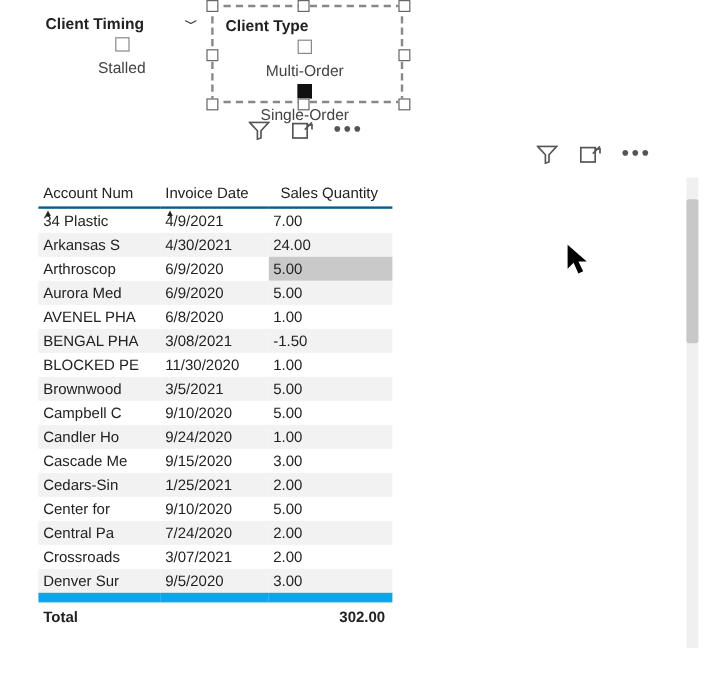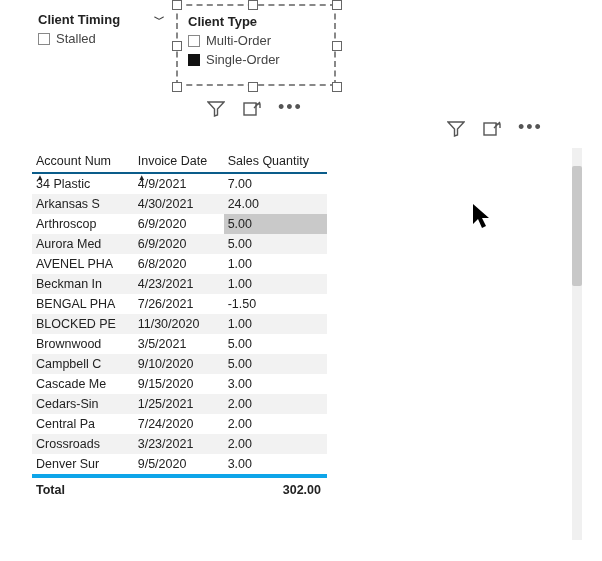--- a/index.html
+++ b/index.html
@@ -37,20 +37,21 @@
   .slicer .chevron {
     font-size: 11px;
     color: #444;
   }
   .slicer .item {
     display: flex;
     align-items: center;
     gap: 6px;
     padding: 2px 4px;
     color: #444;
+    flex-direction: column;
   }
   .cb {
     width: 12px;
     height: 12px;
     border: 1px solid #888;
     background: #fff;
     display: inline-block;
     box-sizing: border-box;
   }
   .cb.checked {
@@ -114,38 +115,38 @@
   thead th {
     text-align: left;
     font-weight: 400;
     color: #222;
     padding: 4px 6px 4px 4px;
     border-bottom: 2px solid #0a5c8a;
     position: relative;
     white-space: nowrap;
     margin-top: 36px;
   }
-  thead th.num { text-align: left; }
+  thead th.num { text-align: center; }
   thead th .sort-caret {
     position: absolute;
     left: 4px;
     bottom: -10px;
     font-size: 8px;
     color: #222;
   }
   tbody td {
     padding: 3px 6px 3px 4px;
     border-bottom: 0;
     white-space: nowrap;
   }
   tbody tr:nth-child(even) td { background: #f2f2f2; }
   tbody td.num { }
   tbody td.hl { background: #c9c9c9 !important; }
   tfoot td {
-    border-top: 4px solid #0ea5e9;
+    border-top: 8px solid #0ea5e9;
     font-weight: 700;
     padding: 5px 6px 5px 4px;
   }
   tfoot td.num { text-align: right; }
 
   
   .scroll-track {
     position: absolute;
     right: 20px;
     top: 148px;
@@ -278,62 +279,67 @@
             <td>Aurora Med</td>
             <td>6/9/2020</td>
             <td class="num">5.00</td>
           </tr>
           <tr>
             <td>AVENEL PHA</td>
             <td>6/8/2020</td>
             <td class="num">1.00</td>
           </tr>
           <tr>
-            <td>Beckman In</td>
-            <td>4/23/2021</td>
-            <td class="num">1.00</td>
-          </tr>
-          <tr>
             <td>BENGAL PHA</td>
-            <td>7/26/2021</td>
+            <td>3/08/2021</td>
             <td class="num">-1.50</td>
           </tr>
           <tr>
             <td>BLOCKED PE</td>
             <td>11/30/2020</td>
             <td class="num">1.00</td>
           </tr>
           <tr>
             <td>Brownwood</td>
             <td>3/5/2021</td>
             <td class="num">5.00</td>
           </tr>
           <tr>
             <td>Campbell C</td>
             <td>9/10/2020</td>
             <td class="num">5.00</td>
           </tr>
           <tr>
+            <td>Candler Ho</td>
+            <td>9/24/2020</td>
+            <td class="num">1.00</td>
+          </tr>
+          <tr>
             <td>Cascade Me</td>
             <td>9/15/2020</td>
             <td class="num">3.00</td>
           </tr>
           <tr>
             <td>Cedars-Sin</td>
             <td>1/25/2021</td>
             <td class="num">2.00</td>
           </tr>
           <tr>
+            <td>Center for</td>
+            <td>9/10/2020</td>
+            <td class="num">5.00</td>
+          </tr>
+          <tr>
             <td>Central Pa</td>
             <td>7/24/2020</td>
             <td class="num">2.00</td>
           </tr>
           <tr>
             <td>Crossroads</td>
-            <td>3/23/2021</td>
+            <td>3/07/2021</td>
             <td class="num">2.00</td>
           </tr>
           <tr>
             <td>Denver Sur</td>
             <td>9/5/2020</td>
             <td class="num">3.00</td>
           </tr>
         </tbody>
       <tfoot>
         <tr>

